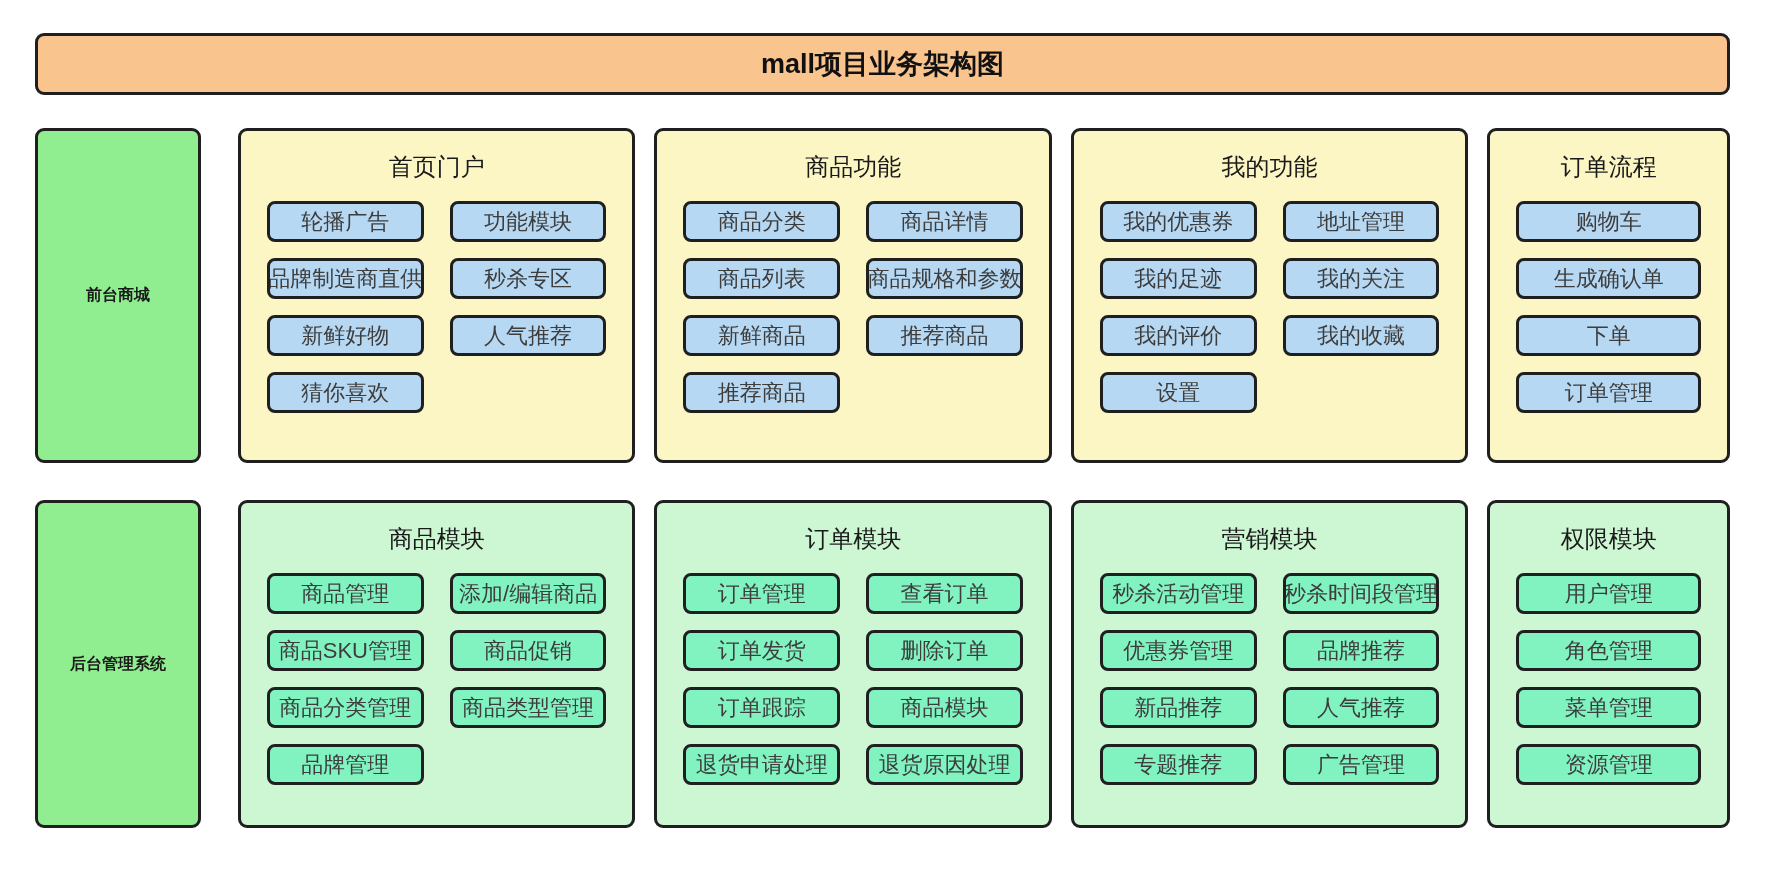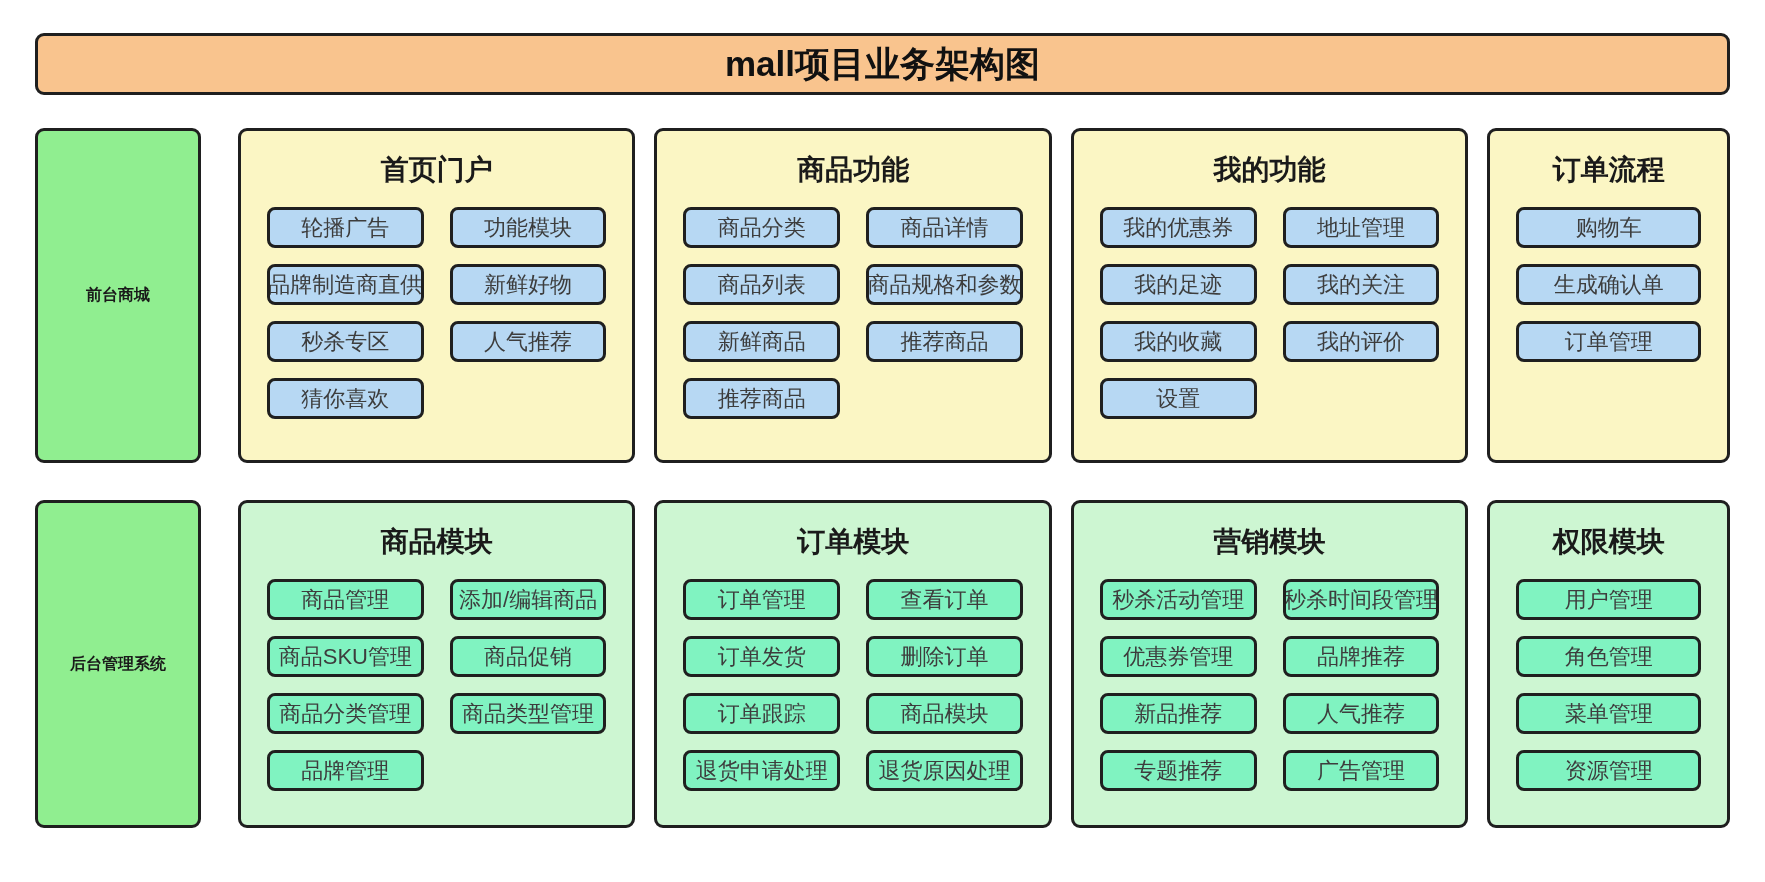--- a/index.html
+++ b/index.html
@@ -11,21 +11,21 @@
   .page {
     width: 1765px; height: 882px;
     padding: 33px 35px 0 35px;
   }
   .title-bar {
     height: 62px;
     background: var(--header-bg, #F9C48E);
     border: 3px solid var(--border, #1F1F1F);
     border-radius: 9px;
     display: flex; align-items: center; justify-content: center;
-    font-size: 35px; font-weight: bold; color: #111111;
+    font-size: 27px; font-weight: bold; color: #111111;
     margin-bottom: 33px;
   }
   .zone {
     display: flex;
     gap: 19px;
     align-items: stretch;
   }
   .zone[data-theme="front"] { height: 335px; margin-bottom: 37px; }
   .zone[data-theme="back"]  { height: 328px; }
   .zone-label {
@@ -44,21 +44,21 @@
     border-radius: 9px;
     padding: 12px 24px 0 24px;
     flex: 1.82 1 0;
     min-width: 0;
   }
   .panel.narrow { flex: 1 1 0; }
   .zone[data-theme="front"] .panel { background: var(--front-panel-bg, #FBF6C4); }
   .zone[data-theme="back"]  .panel { background: var(--back-panel-bg, #CDF6D2); }
   .panel-title {
     text-align: center;
-    font-size: 28px; font-weight: bold; color: #1a1a1a;
+    font-size: 24px; font-weight: normal; color: #1a1a1a;
     margin: 8px 0 18px 0;
   }
   .btn-grid {
     display: grid;
     grid-template-columns: 1fr 1fr;
     gap: 16px 26px;
     grid-auto-rows: 41px;
     align-content: start;
     padding: 0 2px;
   }
@@ -82,22 +82,22 @@
   <div class="title-bar">mall项目业务架构图</div>
   <div id="zones">
       <div class="zone" data-theme="front">
         <div class="zone-label">前台商城</div>
         <div class="panel">
           <div class="panel-title">首页门户</div>
           <div class="btn-grid">
             <div class="node">轮播广告</div>
             <div class="node">功能模块</div>
             <div class="node">品牌制造商直供</div>
+            <div class="node">秒杀专区</div>
             <div class="node">新鲜好物</div>
-            <div class="node">秒杀专区</div>
             <div class="node">人气推荐</div>
             <div class="node">猜你喜欢</div>
           </div>
         </div>
         <div class="panel">
           <div class="panel-title">商品功能</div>
           <div class="btn-grid">
             <div class="node">商品分类</div>
             <div class="node">商品详情</div>
             <div class="node">商品列表</div>
@@ -107,30 +107,31 @@
             <div class="node">推荐商品</div>
           </div>
         </div>
         <div class="panel">
           <div class="panel-title">我的功能</div>
           <div class="btn-grid">
             <div class="node">我的优惠券</div>
             <div class="node">地址管理</div>
             <div class="node">我的足迹</div>
             <div class="node">我的关注</div>
+            <div class="node">我的评价</div>
             <div class="node">我的收藏</div>
-            <div class="node">我的评价</div>
             <div class="node">设置</div>
           </div>
         </div>
         <div class="panel narrow">
           <div class="panel-title">订单流程</div>
           <div class="btn-grid single">
             <div class="node">购物车</div>
             <div class="node">生成确认单</div>
+            <div class="node">下单</div>
             <div class="node">订单管理</div>
           </div>
         </div>
       </div>
       <div class="zone" data-theme="back">
         <div class="zone-label">后台管理系统</div>
         <div class="panel">
           <div class="panel-title">商品模块</div>
           <div class="btn-grid">
             <div class="node">商品管理</div>

